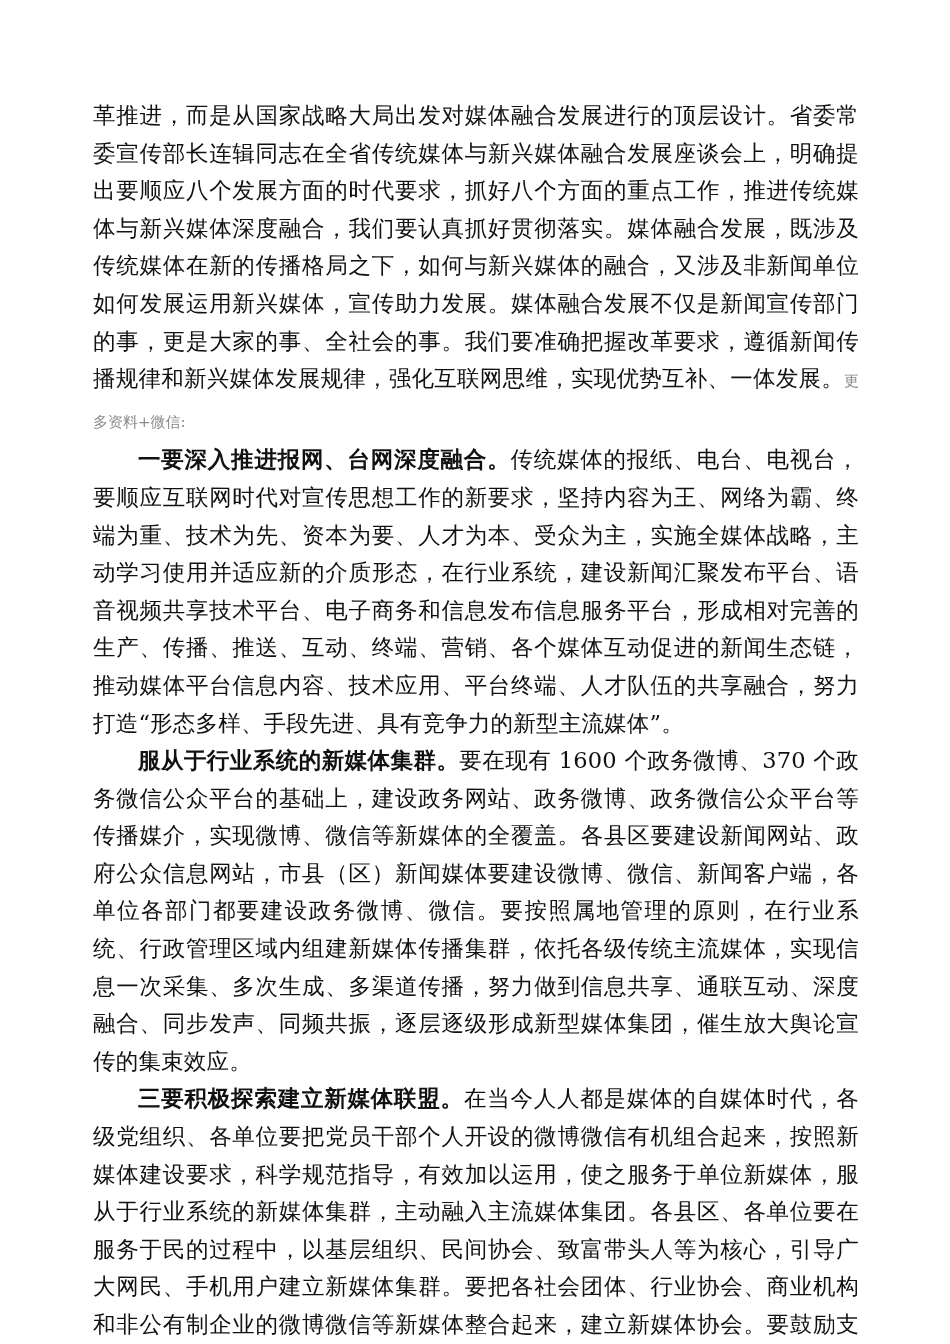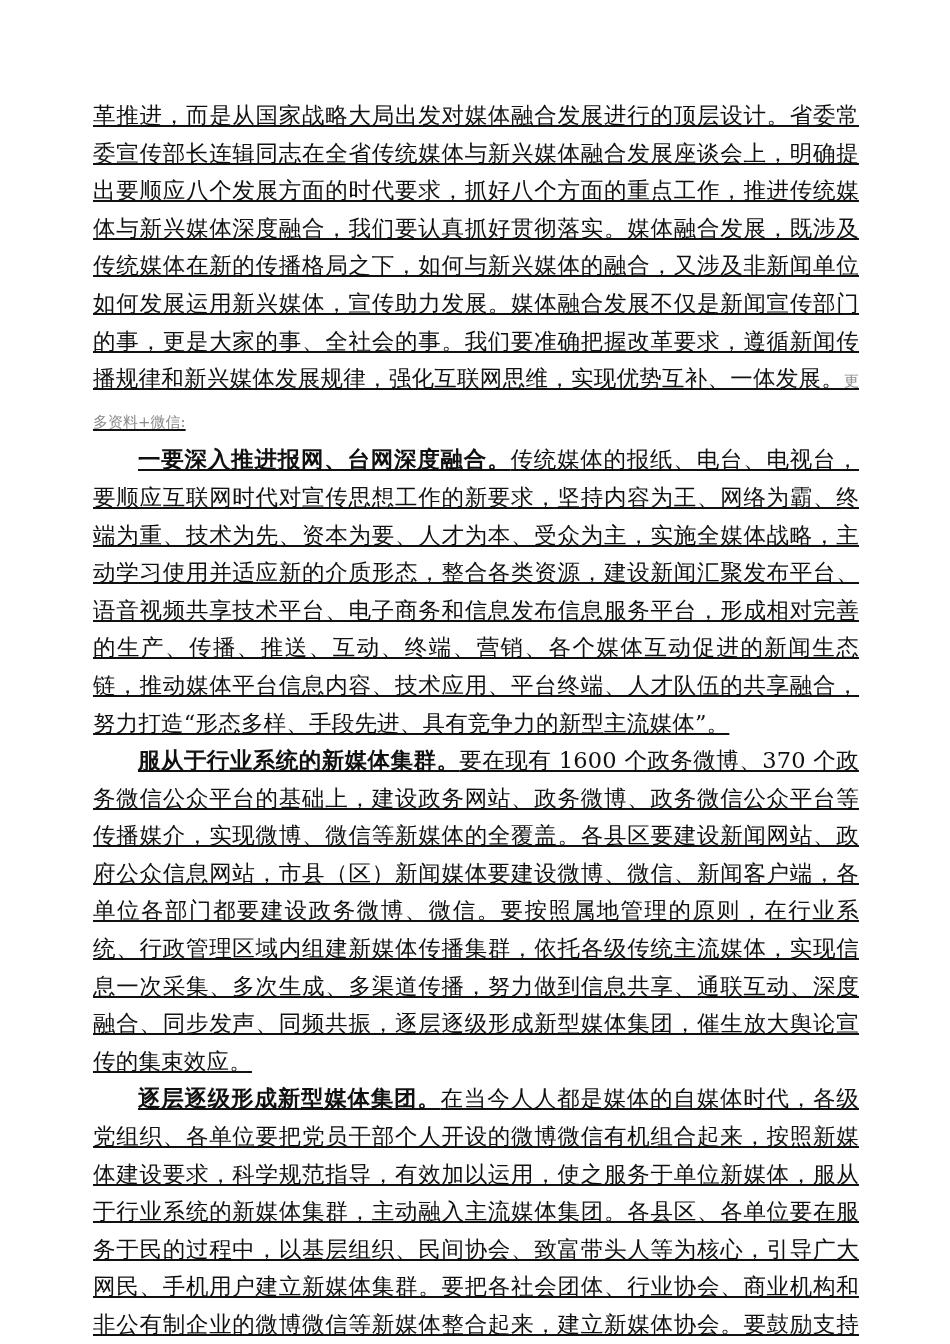--- a/index.html
+++ b/index.html
@@ -4,29 +4,29 @@
 <style>
   html, body { margin: 0; padding: 0; background: #ffffff; }
   body { width: 950px; height: 1344px; position: relative; overflow: hidden; }
   .page {
     position: absolute; left: 93px; top: 97px; width: 766px;
     font-family: "DejaVu Serif", "Liberation Serif", serif;
     font-size: 22.5px; line-height: 37.6px; color: #111111;
     text-align: justify; text-justify: inter-character;
     letter-spacing: 0.2px;
   }
-  .para { margin: 0; text-decoration: underline; }
+  .para { margin: 0; }
   .indent { text-indent: 45px; }
   .bold { font-weight: bold; }
   .note { color: #8a8a8a; font-size: 15px; letter-spacing: 0; }
 </style>
 </head>
 <body>
 
 <div class="page">
   <p class="para"><span>革推进，而是从国家战略大局出发对媒体融合发展进行的顶层设计。省委常委宣传部长连辑同志在全省传统媒体与新兴媒体融合发展座谈会上，明确提出要顺应八个发展方面的时代要求，抓好八个方面的重点工作，推进传统媒体与新兴媒体深度融合，我们要认真抓好贯彻落实。媒体融合发展，既涉及传统媒体在新的传播格局之下，如何与新兴媒体的融合，又涉及非新闻单位如何发展运用新兴媒体，宣传助力发展。媒体融合发展不仅是新闻宣传部门的事，更是大家的事、全社会的事。我们要准确把握改革要求，遵循新闻传播规律和新兴媒体发展规律，强化互联网思维，实现优势互补、一体发展。</span><span class="note">更 多资料+微信:</span></p>
 
-  <p class="para indent"><span class="bold">一要深入推进报网、台网深度融合。</span><span>传统媒体的报纸、电台、电视台，要顺应互联网时代对宣传思想工作的新要求，坚持内容为王、网络为霸、终端为重、技术为先、资本为要、人才为本、受众为主，实施全媒体战略，主动学习使用并适应新的介质形态，整合各类资源，建设新闻汇聚发布平台、语音视频共享技术平台、电子商务和信息发布信息服务平台，形成相对完善的生产、传播、推送、互动、终端、营销、各个媒体互动促进的新闻生态链，推动媒体平台信息内容、技术应用、平台终端、人才队伍的共享融合，努力打造“形态多样、手段先进、具有竞争力的新型主流媒体”。</span></p>
+  <p class="para indent"><span class="bold">一要深入推进报网、台网深度融合。</span><span>传统媒体的报纸、电台、电视台，要顺应互联网时代对宣传思想工作的新要求，坚持内容为王、网络为霸、终端为重、技术为先、资本为要、人才为本、受众为主，实施全媒体战略，主动学习使用并适应新的介质形态，在行业系统，建设新闻汇聚发布平台、语音视频共享技术平台、电子商务和信息发布信息服务平台，形成相对完善的生产、传播、推送、互动、终端、营销、各个媒体互动促进的新闻生态链，推动媒体平台信息内容、技术应用、平台终端、人才队伍的共享融合，努力打造“形态多样、手段先进、具有竞争力的新型主流媒体”。</span></p>
 
   <p class="para indent"><span class="bold">服从于行业系统的新媒体集群。</span><span>要在现有 1600 个政务微博、370 个政务微信公众平台的基础上，建设政务网站、政务微博、政务微信公众平台等传播媒介，实现微博、微信等新媒体的全覆盖。各县区要建设新闻网站、政府公众信息网站，市县（区）新闻媒体要建设微博、微信、新闻客户端，各单位各部门都要建设政务微博、微信。要按照属地管理的原则，在行业系统、行政管理区域内组建新媒体传播集群，依托各级传统主流媒体，实现信息一次采集、多次生成、多渠道传播，努力做到信息共享、通联互动、深度融合、同步发声、同频共振，逐层逐级形成新型媒体集团，催生放大舆论宣传的集束效应。</span></p>
 
-  <p class="para indent"><span class="bold">逐层逐级形成新型媒体集团。</span><span>在当今人人都是媒体的自媒体时代，各级党组织、各单位要把党员干部个人开设的微博微信有机组合起来，按照新媒体建设要求，科学规范指导，有效加以运用，使之服务于单位新媒体，服从于行业系统的新媒体集群，主动融入主流媒体集团。各县区、各单位要在服务于民的过程中，以基层组织、民间协会、致富带头人等为核心，引导广大网民、手机用户建立新媒体集群。要把各社会团体、行业协会、商业机构和非公有制企业的微博微信等新媒体整合起来，建立新媒体协会。要鼓励支持各类新媒体加</span></p>
+  <p class="para indent"><span class="bold">三要积极探索建立新媒体联盟。</span><span>在当今人人都是媒体的自媒体时代，各级党组织、各单位要把党员干部个人开设的微博微信有机组合起来，按照新媒体建设要求，科学规范指导，有效加以运用，使之服务于单位新媒体，服从于行业系统的新媒体集群，主动融入主流媒体集团。各县区、各单位要在服务于民的过程中，以基层组织、民间协会、致富带头人等为核心，引导广大网民、手机用户建立新媒体集群。要把各社会团体、行业协会、商业机构和非公有制企业的微博微信等新媒体整合起来，建立新媒体协会。要鼓励支持各类新媒体加</span></p>
 </div>
 
 </body></html>

